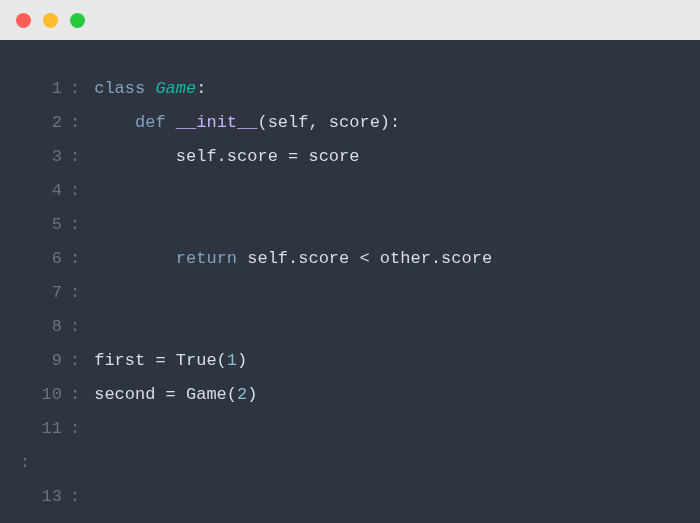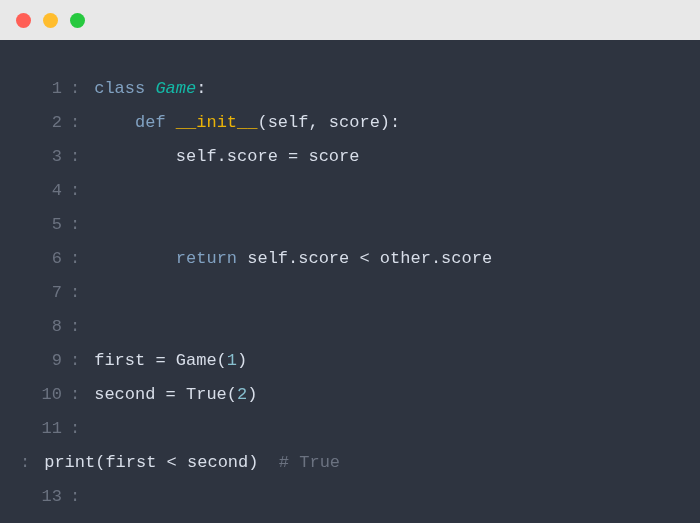--- a/index.html
+++ b/index.html
@@ -55,21 +55,21 @@
     .sep {
       color: #6b7280;
       padding-right: 14px;
       user-select: none;
     }
     .code {
       color: #d8dee9;
     }
     .tok-keyword { color: #81a1c1; margin-top: 38px; }
     .tok-class { color: #14b8a6; font-style: italic; }
-    .tok-dunder { color: #eab308; }
+    .tok-dunder { color: #c4b5fd; }
     .tok-number { color: #88c0d0; }
     .tok-comment { color: #6b7280; }
   </style>
 </head>
 <body>
 
 <div class="window">
   <div class="titlebar">
     <div class="traffic-light red"></div>
     <div class="traffic-light yellow"></div>
@@ -77,19 +77,19 @@
   </div>
   <div class="editor" id="editor-body">
   <div class="line"><span class="gutter">1</span><span class="sep">:</span><span class="code"><span class="tok-keyword">class</span><span> </span><span class="tok-class">Game</span><span>:</span></span></div>
       <div class="line"><span class="gutter">2</span><span class="sep">:</span><span class="code"><span>    </span><span class="tok-keyword">def</span><span> </span><span class="tok-dunder">__init__</span><span>(self, score):</span></span></div>
       <div class="line"><span class="gutter">3</span><span class="sep">:</span><span class="code"><span>        self.score = score</span></span></div>
       <div class="line"><span class="gutter">4</span><span class="sep">:</span><span class="code"></span></div>
       <div class="line"><span class="gutter">5</span><span class="sep">:</span></div>
       <div class="line"><span class="gutter">6</span><span class="sep">:</span><span class="code"><span>        </span><span class="tok-keyword">return</span><span> self.score &lt; other.score</span></span></div>
       <div class="line"><span class="gutter">7</span><span class="sep">:</span><span class="code"></span></div>
       <div class="line"><span class="gutter">8</span><span class="sep">:</span><span class="code"></span></div>
-      <div class="line"><span class="gutter">9</span><span class="sep">:</span><span class="code"><span>first = Game(</span><span class="tok-number">1</span><span>)</span></span></div>
-      <div class="line"><span class="gutter">10</span><span class="sep">:</span><span class="code"><span>second = True(</span><span class="tok-number">2</span><span>)</span></span></div>
+      <div class="line"><span class="gutter">9</span><span class="sep">:</span><span class="code"><span>first = True(</span><span class="tok-number">1</span><span>)</span></span></div>
+      <div class="line"><span class="gutter">10</span><span class="sep">:</span><span class="code"><span>second = Game(</span><span class="tok-number">2</span><span>)</span></span></div>
       <div class="line"><span class="gutter">11</span><span class="sep">:</span><span class="code"></span></div>
-      <div class="line"><span class="sep">:</span><span class="code"><span>print(first &lt; second)  </span><span class="tok-comment"># True</span></span></div>
+      <div class="line"><span class="sep">:</span></div>
       <div class="line"><span class="gutter">13</span><span class="sep">:</span><span class="code"></span></div>
     </div>
 </div>
 
 </body></html>

